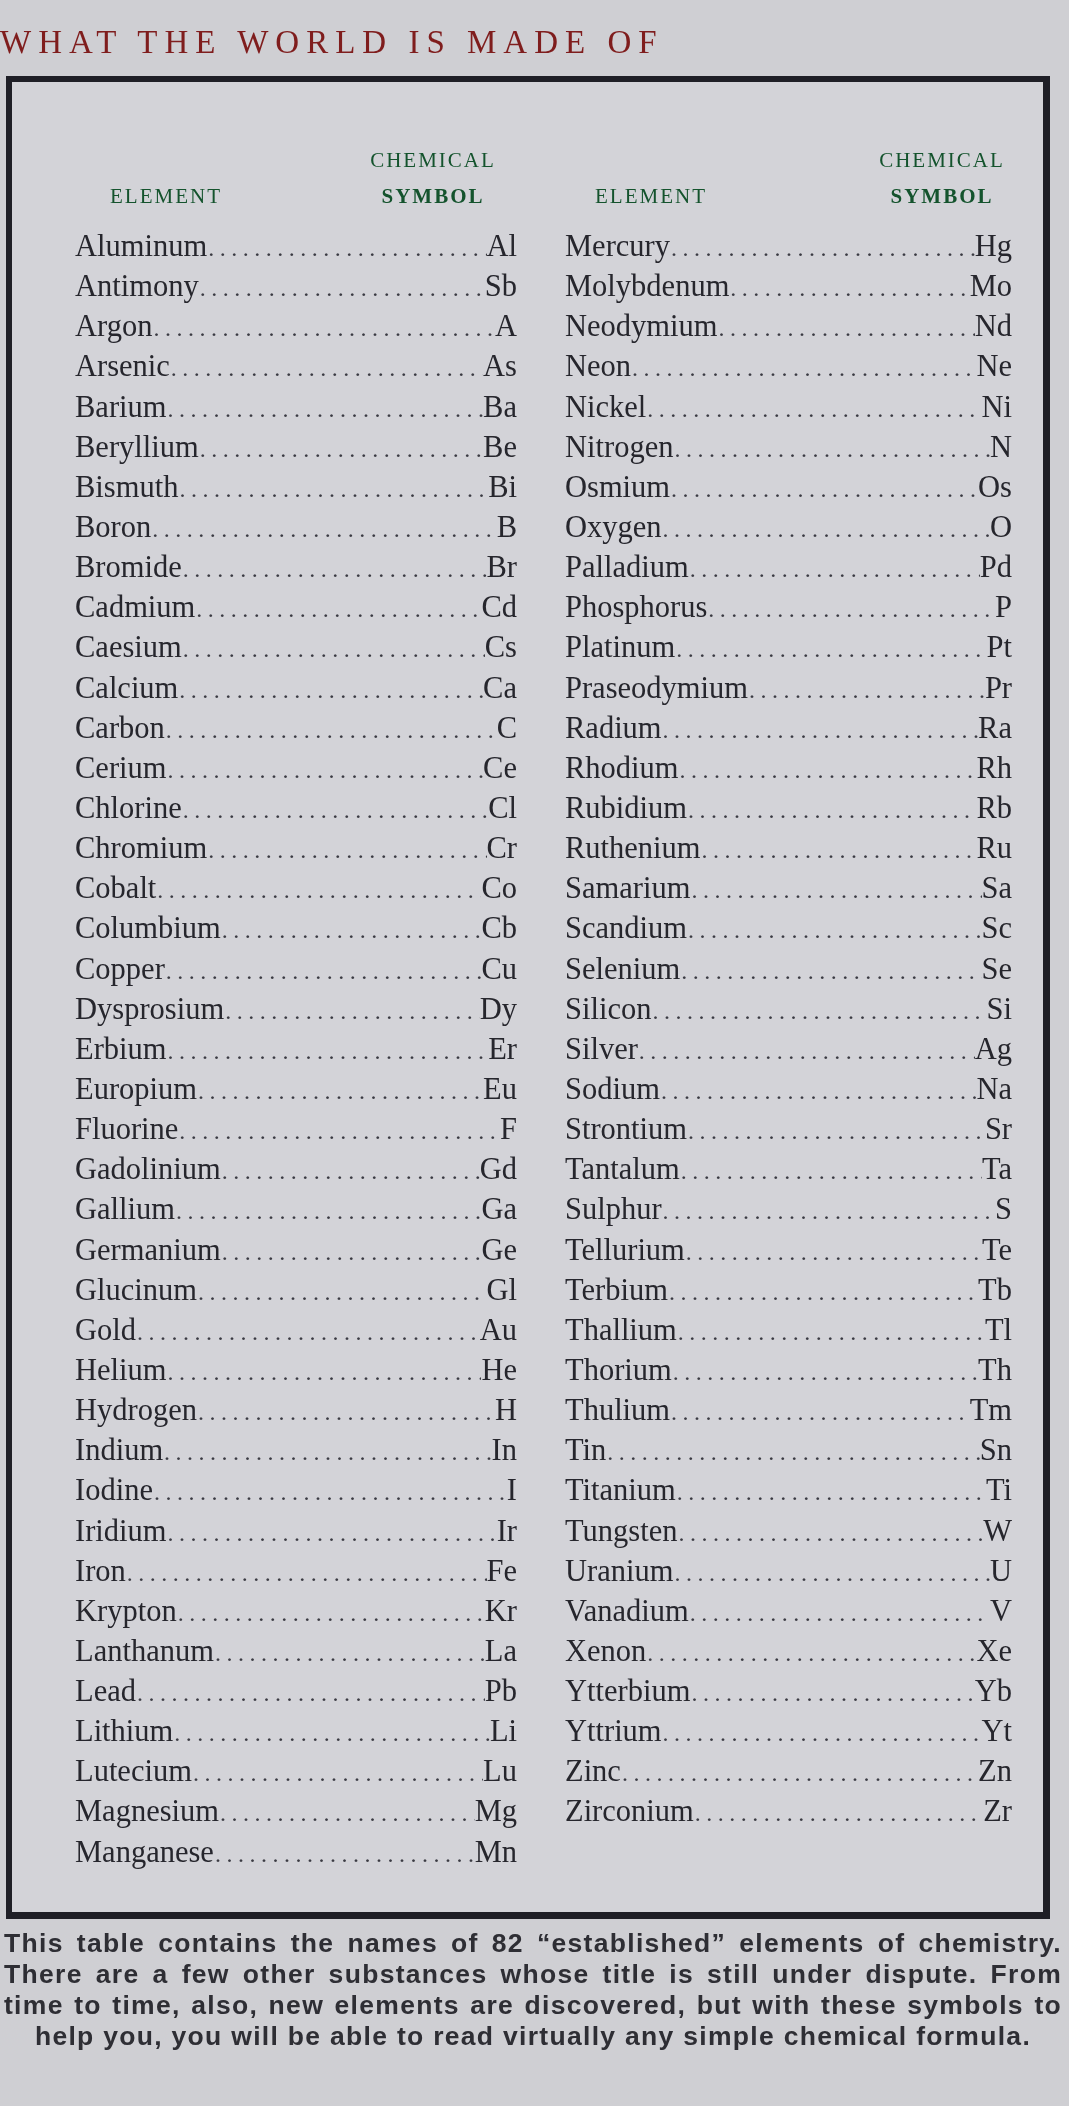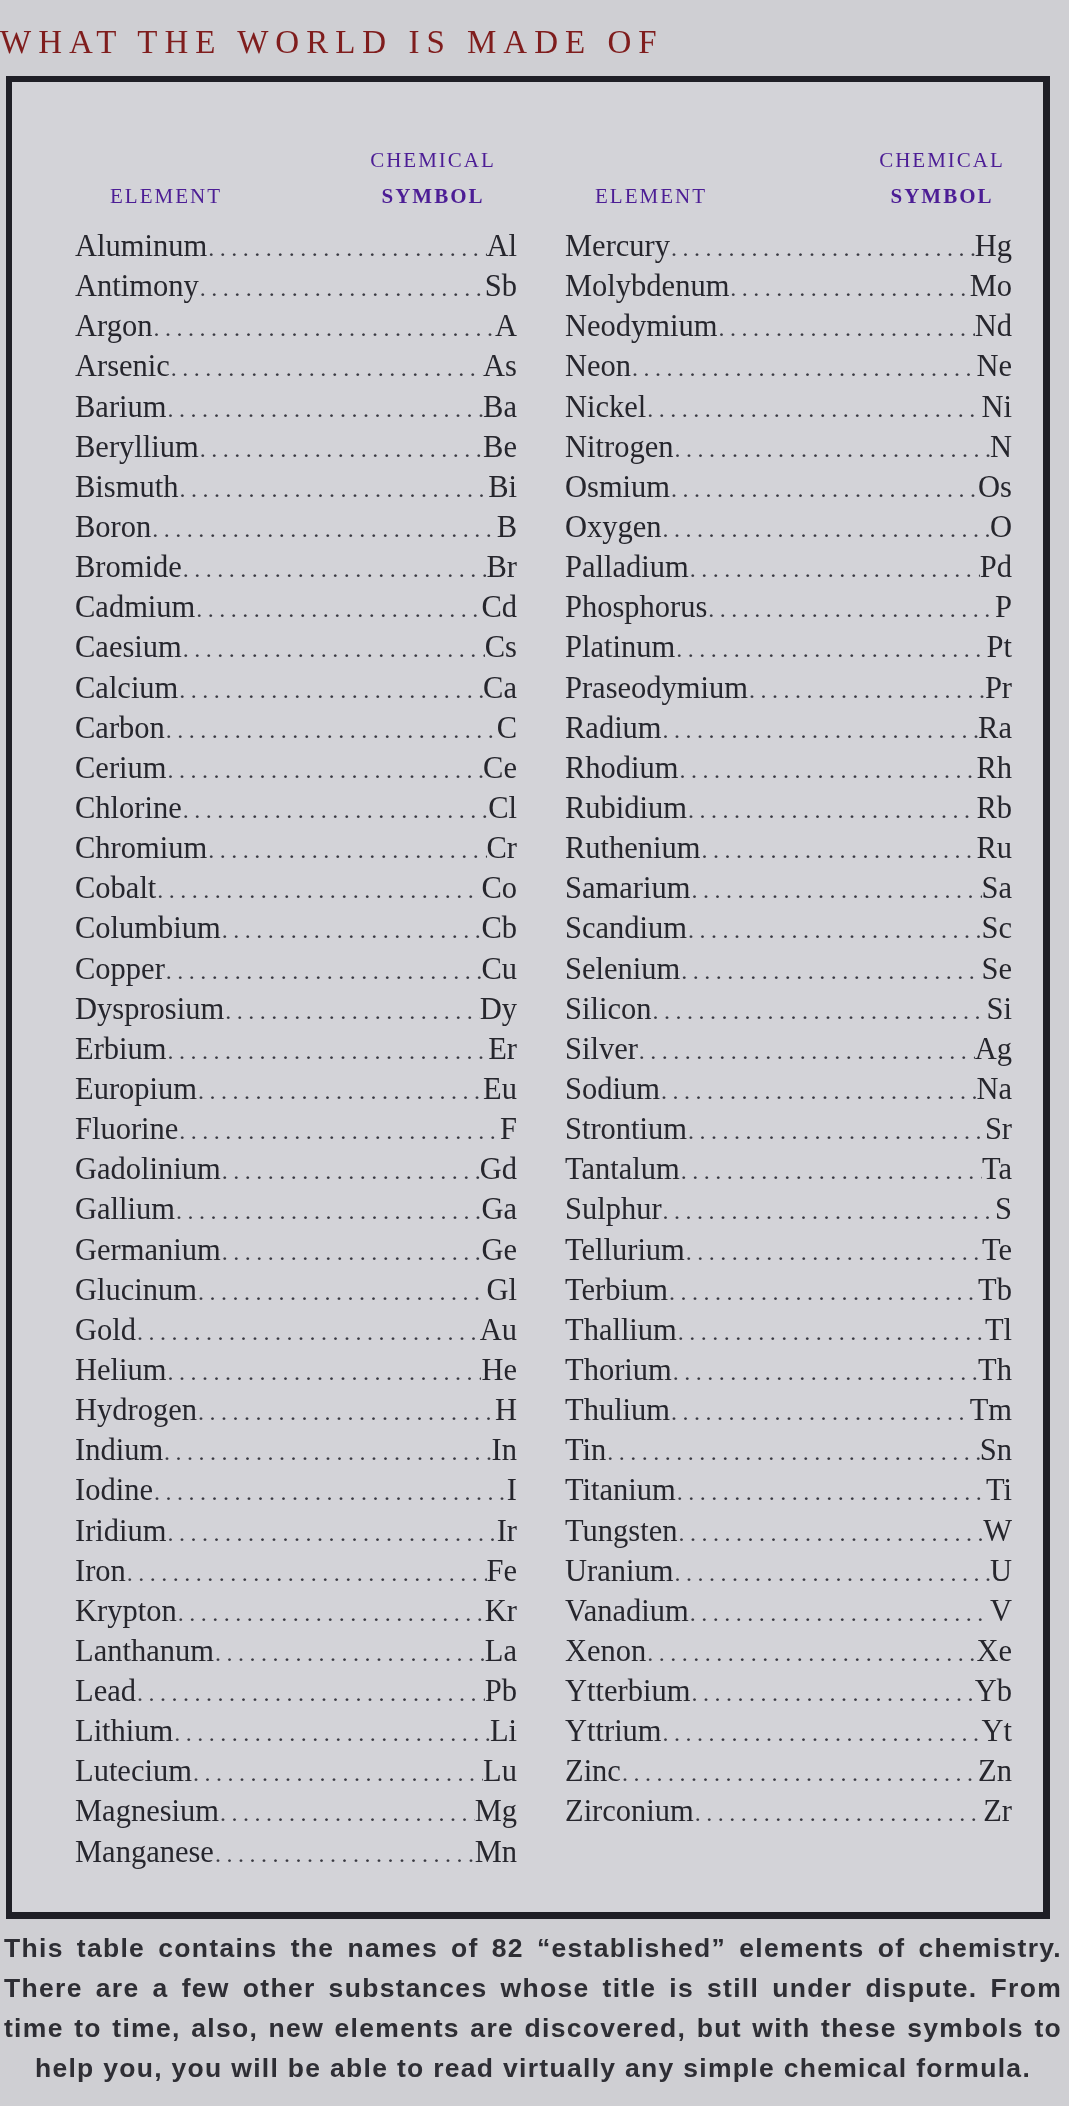--- a/index.html
+++ b/index.html
@@ -41,21 +41,21 @@
     top: 66px;
   }
   .col-left { left: 59px; width: 450px; }
   .col-right { left: 549px; width: 455px; }
   .col-header {
     position: relative;
     height: 74px;
     font-family: "Liberation Serif", "DejaVu Serif", serif;
     font-size: 21px;
     letter-spacing: 2px;
-    color: #4c1d95;
+    color: #14532d;
   }
   .hdr-chem {
     position: absolute;
     top: 0;
     right: 0;
     width: 170px;
     text-align: center;
   }
   .hdr-sym {
     position: absolute;
@@ -106,21 +106,21 @@
     word-spacing: -0.5px;
   }
   .el-symbol { flex: 0 0 auto; }
   .caption {
     position: absolute;
     left: 4px;
     top: 1928px;
     width: 1058px;
     font-family: "Liberation Sans", "DejaVu Sans", sans-serif;
     font-size: 26.5px;
-    line-height: 40px;
+    line-height: 31px;
     letter-spacing: 1.3px;
     color: #2e2e34;
     text-align: justify;
     text-align-last: center;
     font-weight: bold;
   }
 </style>
 </head>
 <body>
 

